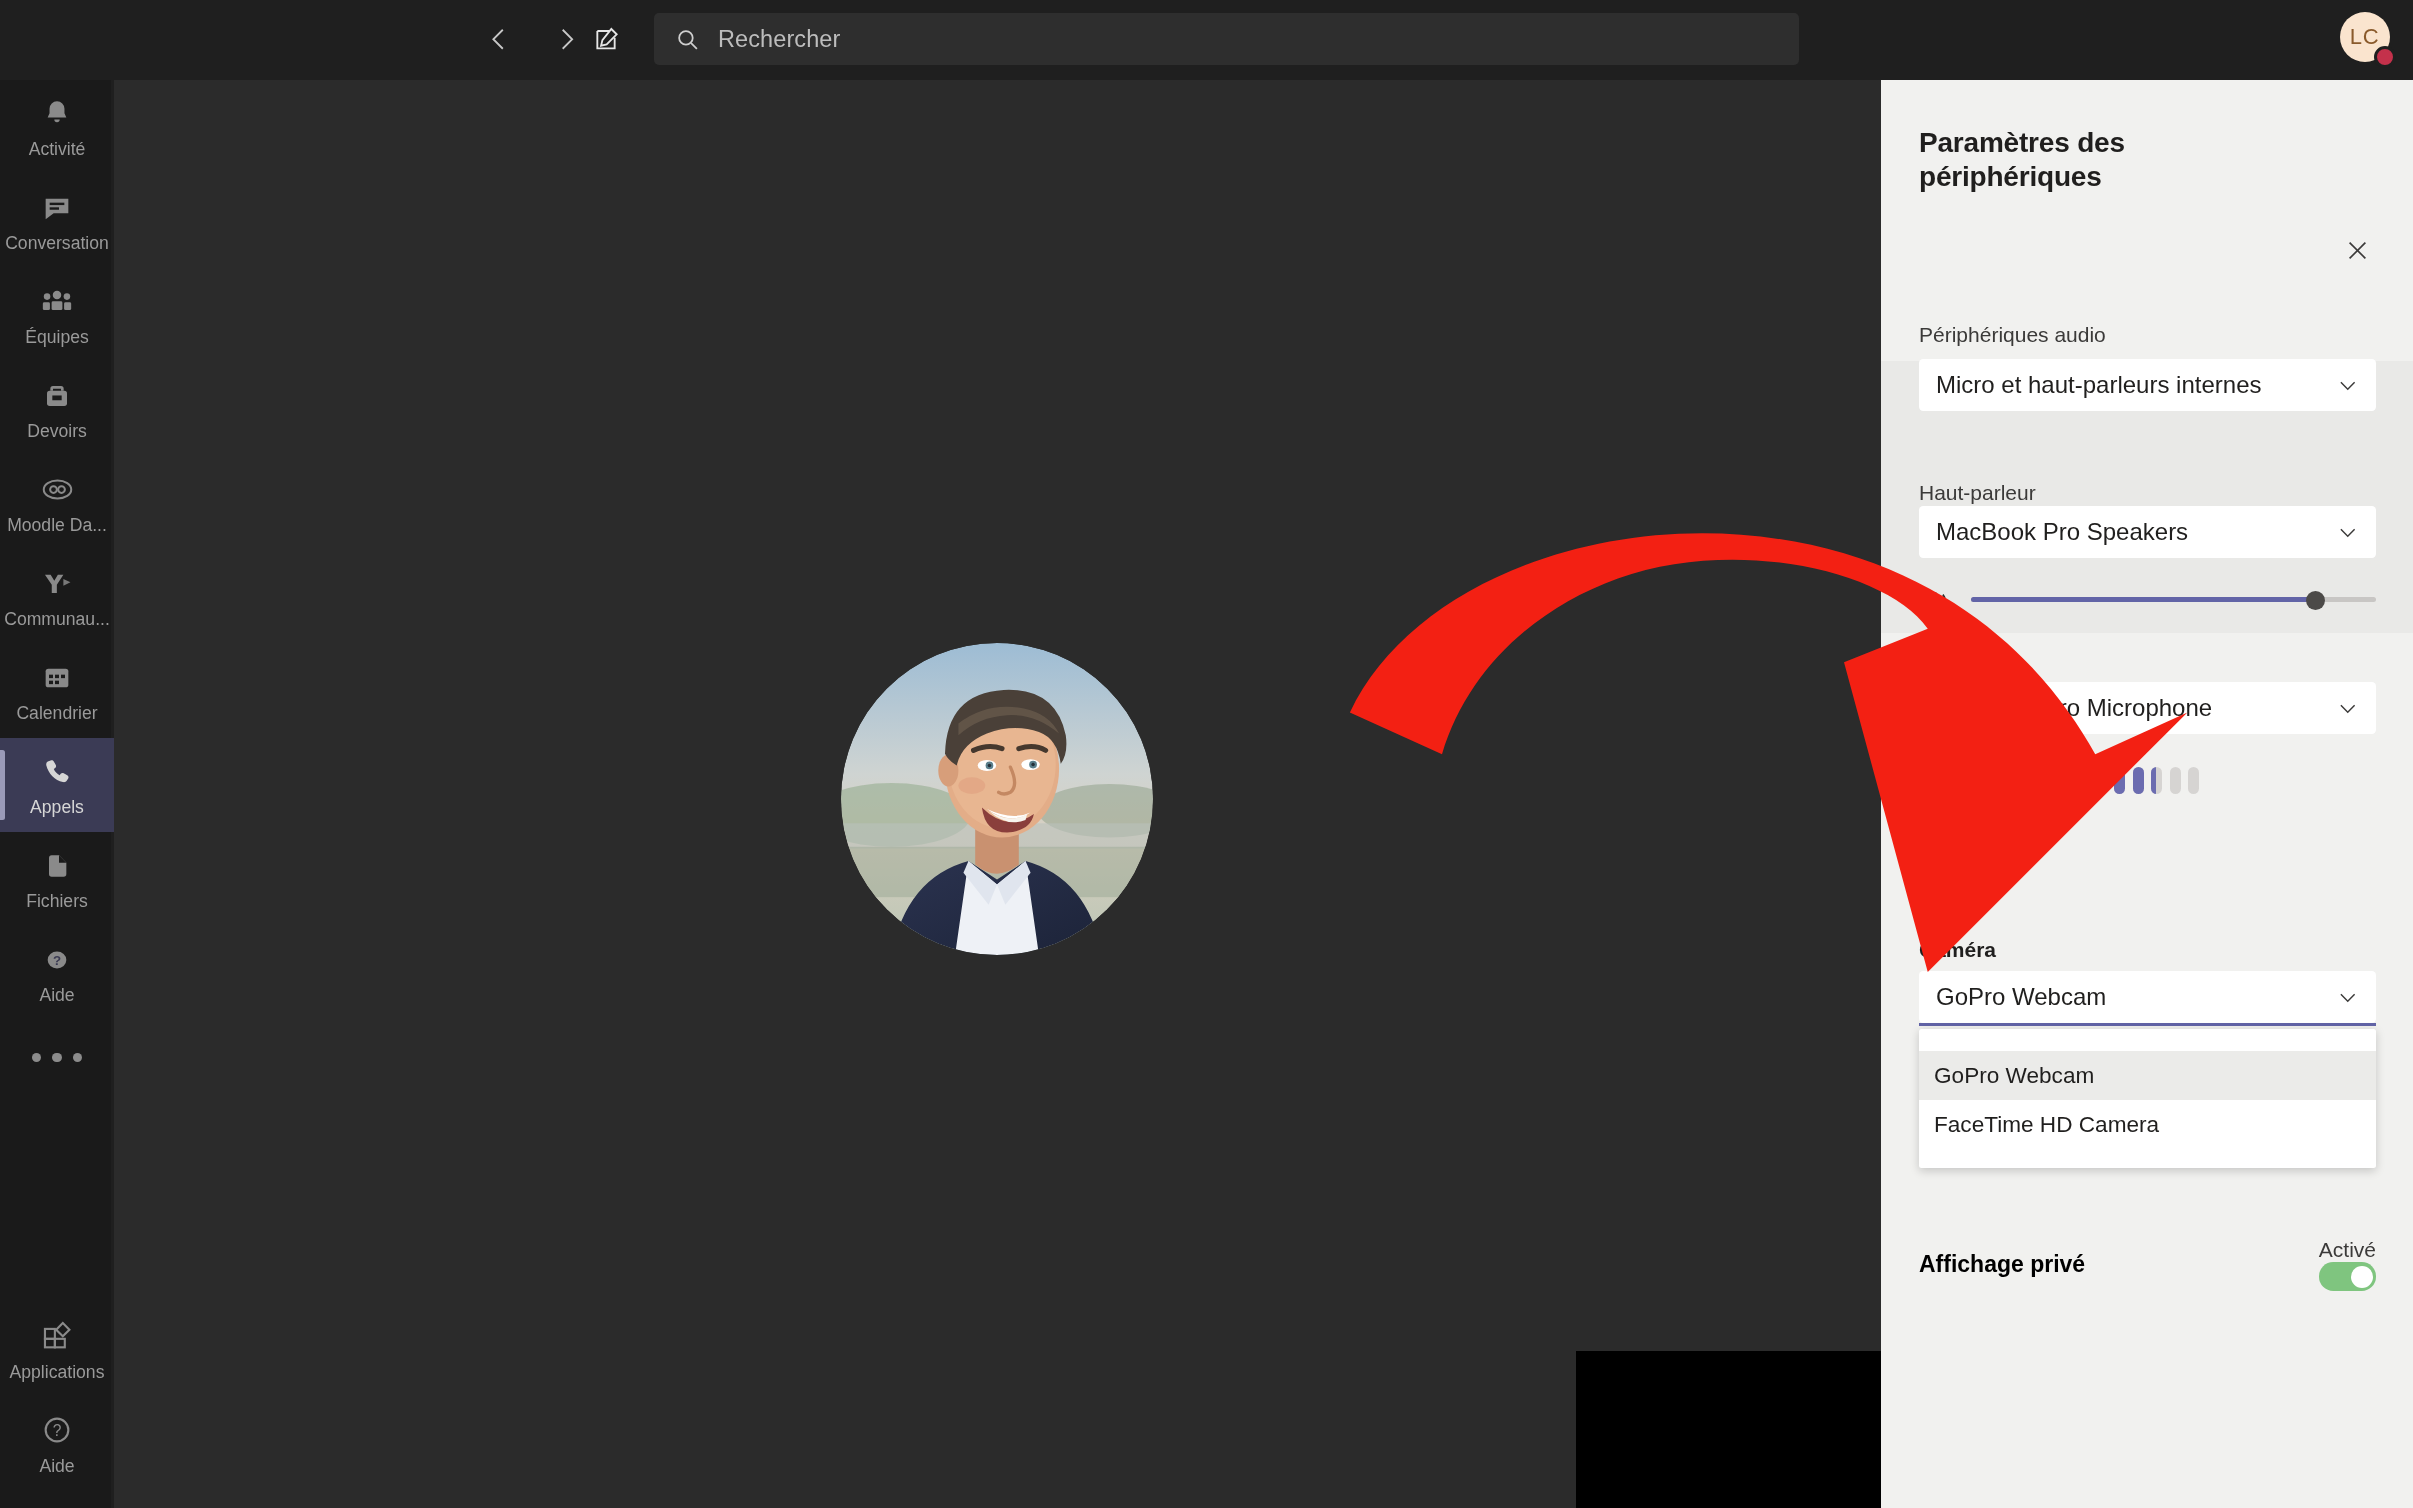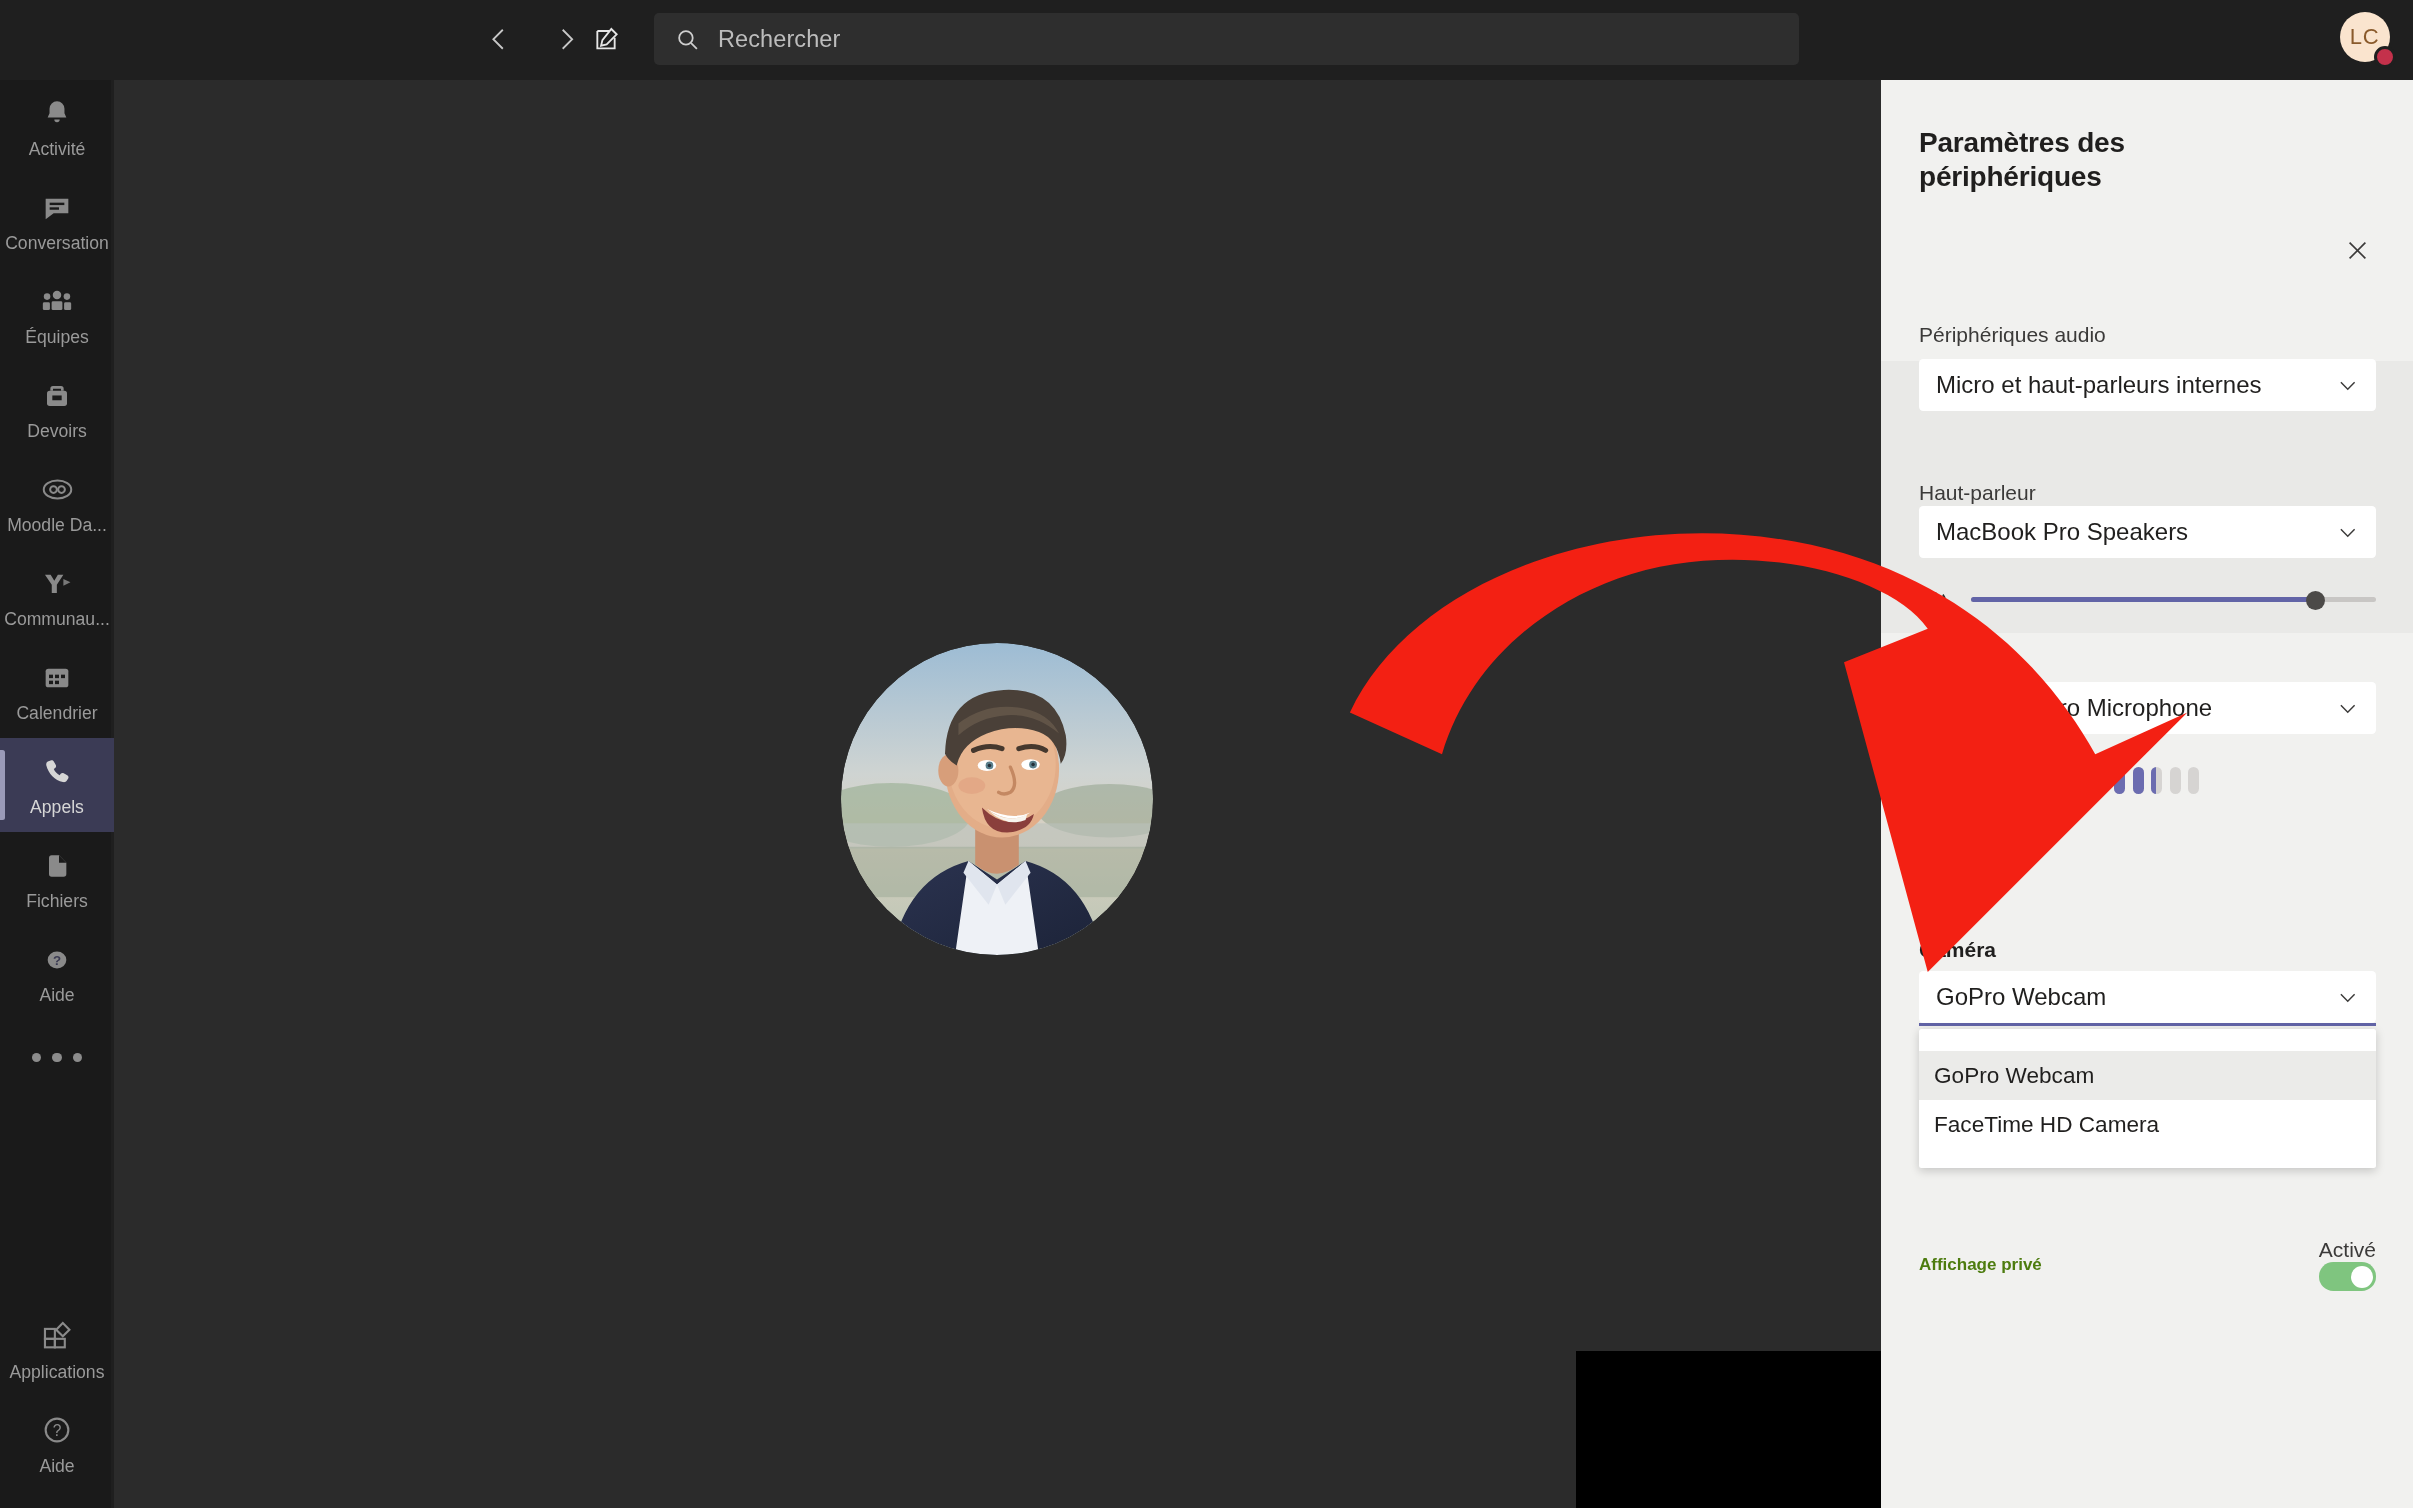--- a/index.html
+++ b/index.html
@@ -135,21 +135,21 @@
     background:#fff; box-shadow:0 2.5px 10px rgba(0,0,0,.18); border-radius:2.5px; overflow:hidden;
   }
   .opt{ height:49px; display:flex; align-items:center; padding-left:15px; font-size:22.6px; color:#201f1e; cursor:pointer; }
   .opt.blank{ height:22px; }
   .opt.sel{ background:#ebebe9; }
   .opt.pad{ height:20px; }
 
   
   #priv-row{ position:absolute; left:38px; top:1167px; width:457px; height:35px;
              display:flex; align-items:center; justify-content:space-between; }
-  #priv-title{ font-size:17px; font-weight:bold; color:#4d7c0f; }
+  #priv-title{ font-size:23px; font-weight:bold; color:#000000; }
   #priv-right{ display:flex; align-items:center; gap:0;flex-direction:column; }
   #priv-state{ font-size:21px; color:#3b3a39; }
   #toggle{ width:57px; height:28.5px; border-radius:14.2px; background:#7fc57f; position:relative; cursor:pointer; }
   #toggle .knob{ position:absolute; right:3.4px; top:3.4px; width:22px; height:22px; border-radius:50%; background:#fff; }
   #priv-desc{ position:absolute; left:38px; top:1215px; width:419px; font-size:22px;
               color:#3b3a39; line-height:1.33; }
 </style>
 </head>
 <body>
 

